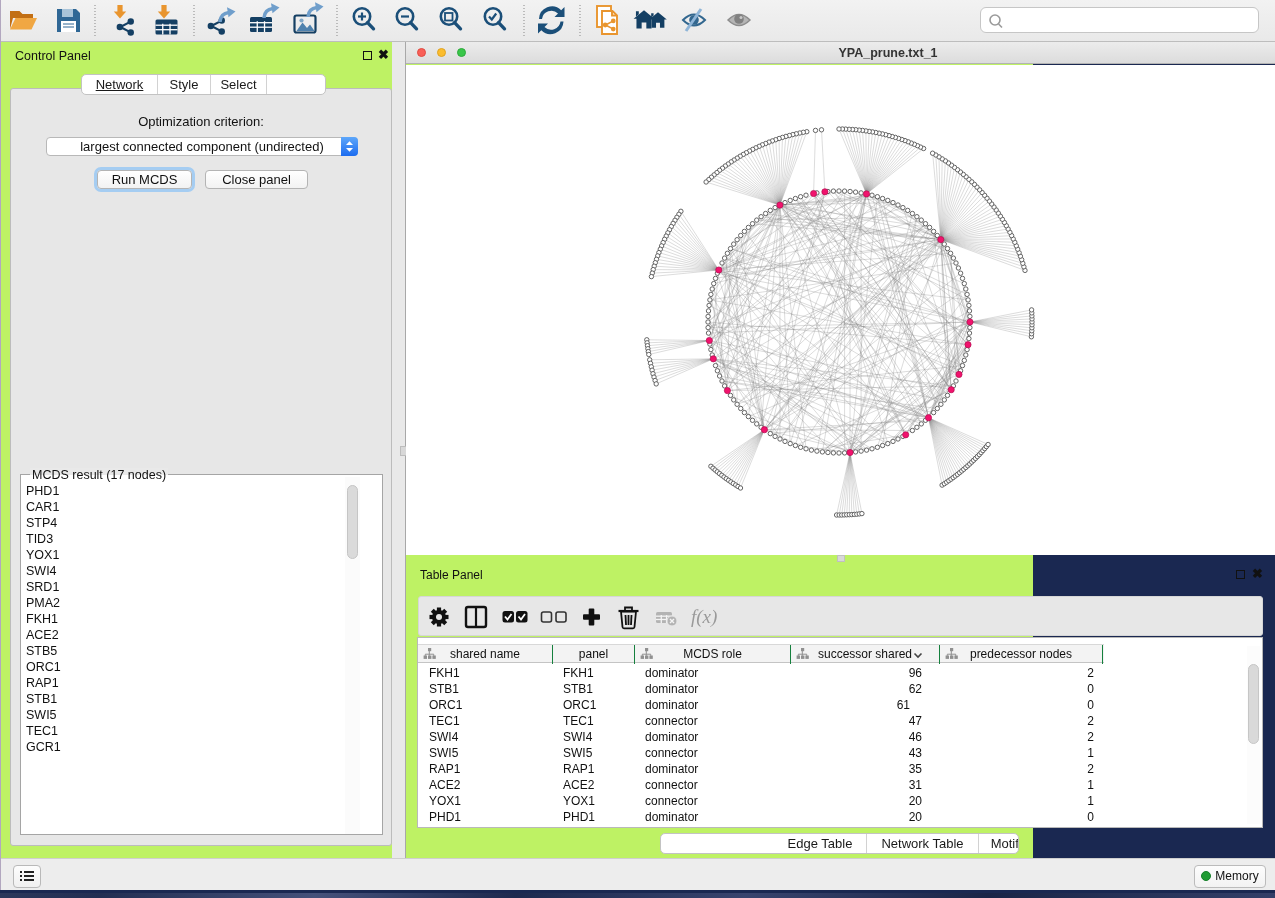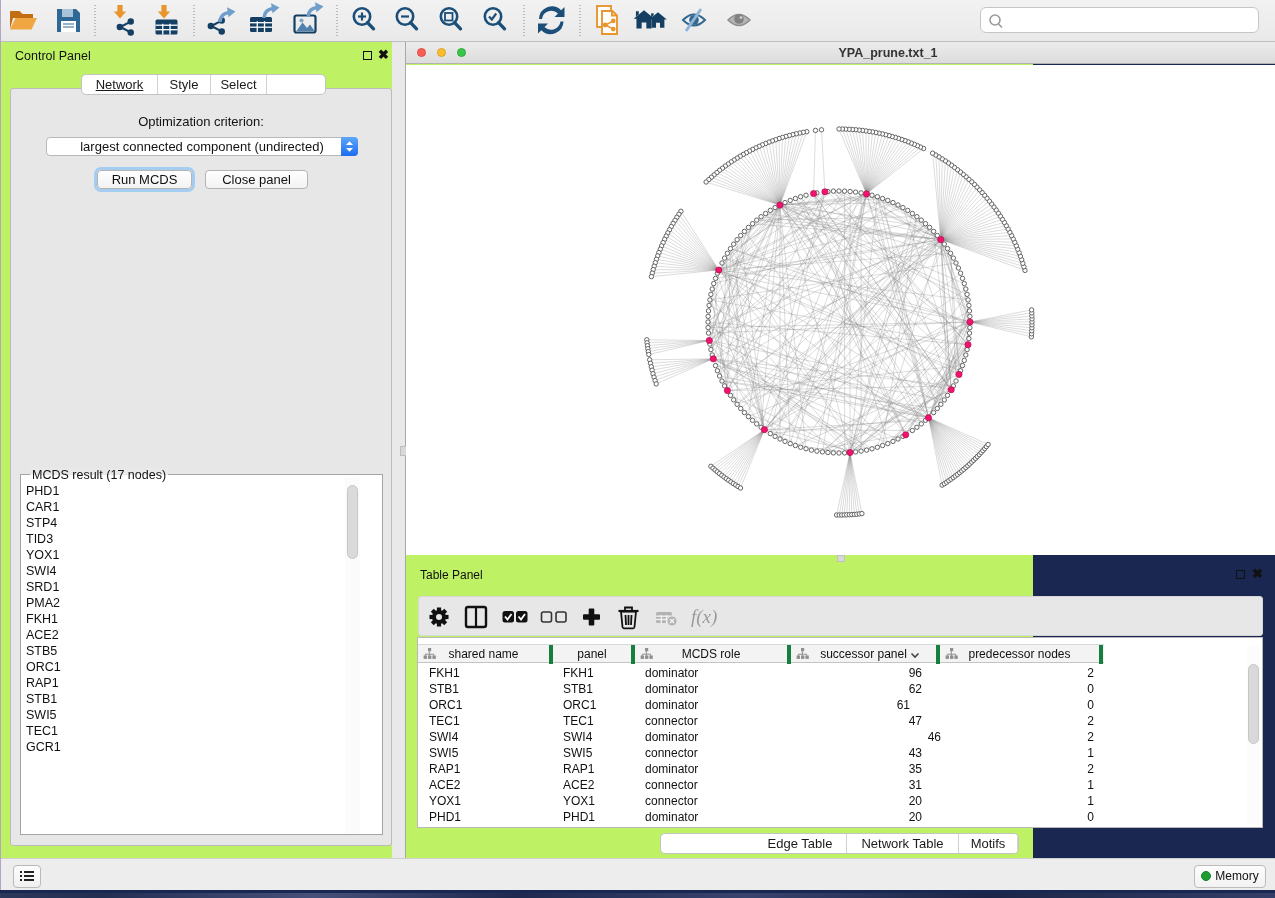--- a/index.html
+++ b/index.html
@@ -51,21 +51,21 @@
 .netcanvas { position:absolute; left:405px; top:65px; width:870px; height:490px; background:#fff; }
 .hgrab { position:absolute; left:836px; top:555px; width:8px; height:7px; background:#d8d8d8; border:1px solid #c0c0c0; }
 
 .tpTitle { position:absolute; left:419px; top:568px; font-size:12px; color:#111; }
 .tpSq { position:absolute; left:1235px; top:570px; width:9px; height:9px; border:1.5px solid #111; }
 .tpX { position:absolute; left:1251px; top:566px; font-size:13px; font-weight:bold; color:#111; }
 .ttoolbar { position:absolute; left:417px; top:596px; width:845px; height:40px; background:#e7e7e7; border:1px solid #d6d6d6; border-radius:3px; }
 .tablebox { position:absolute; left:416px; top:637px; width:846px; height:191px; background:#fff; border:1px solid #b9b9b9; }
 .thead { position:absolute; left:0px; top:6px; width:686px; height:19px; background:#f3f3f3;
   border-top:1px solid #d8d8d8; border-bottom:1px solid #c4c4c4; font-size:12px; color:#111; }
-.thcol { position:absolute; top:0; height:19px; border-right:4px solid #15803d; }
+.thcol { position:absolute; top:0; height:19px; border-right:1px solid #15803d; }
 .thlab { position:absolute; width:100%; text-align:center; top:2px; }
 .trow { position:absolute; font-size:12px; color:#111; height:16px; line-height:16px; }
 .tsb { position:absolute; right:2px; top:8px; width:13px; height:178px; background:#fcfcfc; }
 .tsbthumb { position:absolute; left:1px; top:18px; width:11px; height:80px; background:#d9d9d9; border:1px solid #c6c6c6; border-radius:6px; }
 .btabs { position:absolute; left:659px; top:833px; width:359px; height:21px; background:#fff;
   border:1px solid #c3c3c3; border-radius:5px; display:flex; overflow:hidden; }
 
 .statusbar { position:absolute; left:0; top:858px; width:1274px; height:32px; background:#ededed; border-top:1px solid #cfcfcf; }
 .listbtn { position:absolute; left:12px; top:865px; width:28px; height:23px; background:linear-gradient(#fdfdfd,#f0f0f0);
   border:1px solid #b9b9b9; border-radius:4px; }
@@ -665,21 +665,21 @@
         <div class="thcol" style="left:373px; width:149px;">
           <svg width="13" height="12" viewBox="0 0 13 12" style="position:absolute;top:3px;left:5px;">
  <g fill="#909090">
               <rect x="5" y="0" width="3.2" height="3.2"></rect>
               <rect x="0.6" y="7.5" width="3.4" height="3.4"></rect>
  <rect x="5" y="7.5" width="3.4" height="3.4"></rect>
               <rect x="9.4" y="7.5" width="3.4" height="3.4"></rect>
  <path d="M6.3,3 v2 M2.3,7.8 v-1.6 h8.4 v1.6 M6.3,5 v2.8" stroke="#909090" stroke-width="1" fill="none"></path>
             </g>
           </svg>
-          <div class="thlab">successor panel</div>
+          <div class="thlab">successor shared</div>
           <svg width="10" height="7" viewBox="0 0 10 7" style="position:absolute;right:16px;top:7px;">
             <path d="M1.5,1.5 l3.5,3.5 3.5,-3.5" stroke="#444" stroke-width="1.6" fill="none"></path>
           </svg>
         </div>
         <div class="thcol" style="left:522px; width:163px;">
           <svg width="13" height="12" viewBox="0 0 13 12" style="position:absolute;top:3px;left:5px;">
  <g fill="#909090">
               <rect x="5" y="0" width="3.2" height="3.2"></rect>
               <rect x="0.6" y="7.5" width="3.4" height="3.4"></rect>
  <rect x="5" y="7.5" width="3.4" height="3.4"></rect>
@@ -706,21 +706,21 @@
       <div class="trow" style="left:361px; top:59px; width:131px; text-align:right;">61</div>
       <div class="trow" style="left:522px; top:59px; width:154px; text-align:right;">0</div>
       <div class="trow" style="left:11px; top:75px; width:120px;">TEC1</div>
       <div class="trow" style="left:145px; top:75px; width:120px;">TEC1</div>
       <div class="trow" style="left:227px; top:75px; width:140px;">connector</div>
       <div class="trow" style="left:373px; top:75px; width:131px; text-align:right;">47</div>
       <div class="trow" style="left:522px; top:75px; width:154px; text-align:right;">2</div>
       <div class="trow" style="left:11px; top:91px; width:120px;">SWI4</div>
       <div class="trow" style="left:145px; top:91px; width:120px;">SWI4</div>
       <div class="trow" style="left:227px; top:91px; width:140px;">dominator</div>
-      <div class="trow" style="left:392px; top:91px; width:131px; text-align:right;">46</div>
+      <div class="trow" style="left:373px; top:91px; width:131px; text-align:right;">46</div>
       <div class="trow" style="left:522px; top:91px; width:154px; text-align:right;">2</div>
       <div class="trow" style="left:11px; top:107px; width:120px;">SWI5</div>
       <div class="trow" style="left:145px; top:107px; width:120px;">SWI5</div>
       <div class="trow" style="left:227px; top:107px; width:140px;">connector</div>
       <div class="trow" style="left:373px; top:107px; width:131px; text-align:right;">43</div>
       <div class="trow" style="left:522px; top:107px; width:154px; text-align:right;">1</div>
       <div class="trow" style="left:11px; top:123px; width:120px;">RAP1</div>
       <div class="trow" style="left:145px; top:123px; width:120px;">RAP1</div>
       <div class="trow" style="left:227px; top:123px; width:140px;">dominator</div>
       <div class="trow" style="left:373px; top:123px; width:131px; text-align:right;">35</div>
@@ -739,21 +739,21 @@
       <div class="trow" style="left:145px; top:171px; width:120px;">PHD1</div>
       <div class="trow" style="left:227px; top:171px; width:140px;">dominator</div>
       <div class="trow" style="left:373px; top:171px; width:131px; text-align:right;">20</div>
       <div class="trow" style="left:522px; top:171px; width:154px; text-align:right;">0</div>
       <div class="tsb">
         <div class="tsbthumb"></div>
       </div>
     </div>
   <div class="btabs">
     <div class="tab sel" style="width:93px;">Node Table</div>
-    <div class="tab" style="width:93px;">Edge Table</div>
+    <div class="tab" style="width:93px;margin-left:20px;">Edge Table</div>
     <div class="tab" style="width:112px;">Network Table</div>
     <div class="tab" style="width:59px;">Motifs</div>
   </div>
 
   <div class="statusbar"></div>
   <div class="listbtn"><svg width="26" height="21" viewBox="0 0 26 21">
     <g fill="#222">
           <rect x="6" y="5" width="2" height="2"></rect>
           <rect x="10" y="5" width="10" height="2"></rect>
     <rect x="6" y="9" width="2" height="2"></rect>

